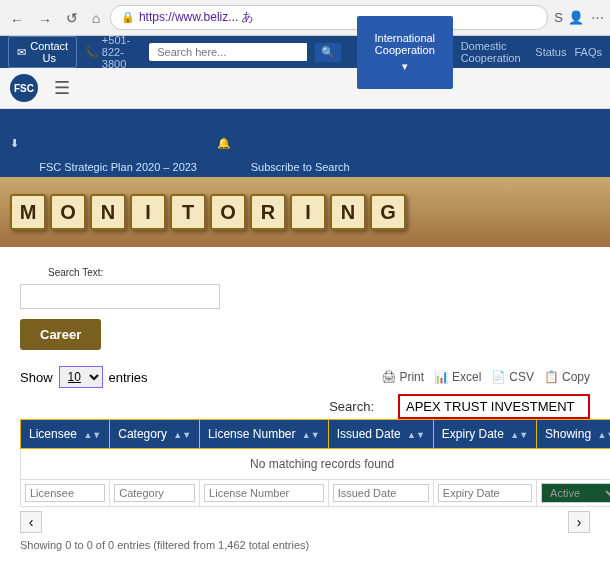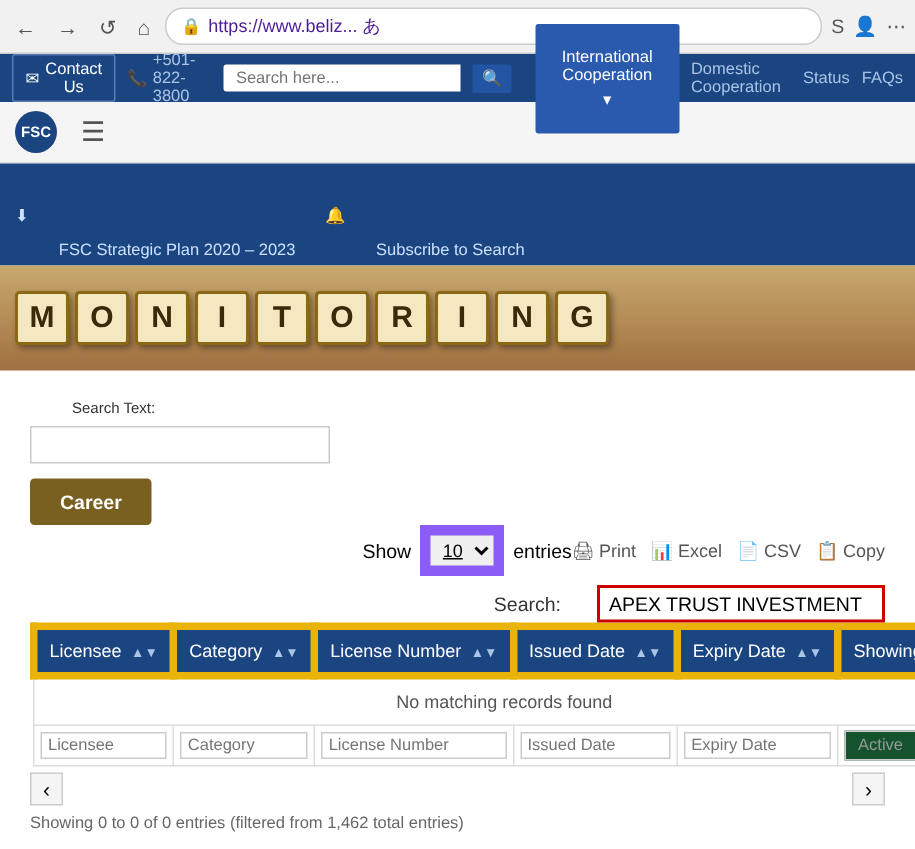--- a/index.html
+++ b/index.html
@@ -191,42 +191,43 @@
       font-size: 13px;
       cursor: pointer;
       border-radius: 3px;
       font-weight: bold;
     }
 
     
     .table-toolbar {
       display: flex;
       align-items: center;
-      justify-content: flex-end;
+      justify-content: space-between;
+      margin-top: 16px;
       margin-bottom: 6px;
     }
     .table-toolbar-right {
       display: flex;
       gap: 10px;
       align-items: center;
       font-size: 12px;
       color: #555;
     }
     .toolbar-action {
       cursor: pointer;
       color: #555;
       display: flex; align-items: center; gap: 3px;
       font-size: 12px;
     }
 
     .show-entries {
       display: flex; align-items: center; gap: 6px; font-size: 13px;
     }
     .show-select {
-      border: 7px solid #8b5cf6;
+      border: 1px solid #8b5cf6;
       padding: 2px 4px;
       font-size: 12px;
       text-decoration: underline;
     }
 
     
     .search-bar-row {
       display: flex;
       align-items: center;
       justify-content: flex-end;
@@ -249,21 +250,21 @@
       border-collapse: collapse;
       font-size: 12px;
     }
     .data-table th {
       background: #1a4580;
       color: #fff;
       padding: 7px 8px;
       text-align: left;
       font-weight: normal;
       white-space: nowrap;
-      border: 5px solid #eab308;
+      border: 1px solid #eab308;
     }
     .data-table th .sort-icon {
       font-size: 9px; color: #aac4e8; margin-left: 3px;
     }
     .data-table td {
       padding: 8px 8px;
       border: 1px solid #ddd;
       color: #555;
     }
     .no-records-row td {

